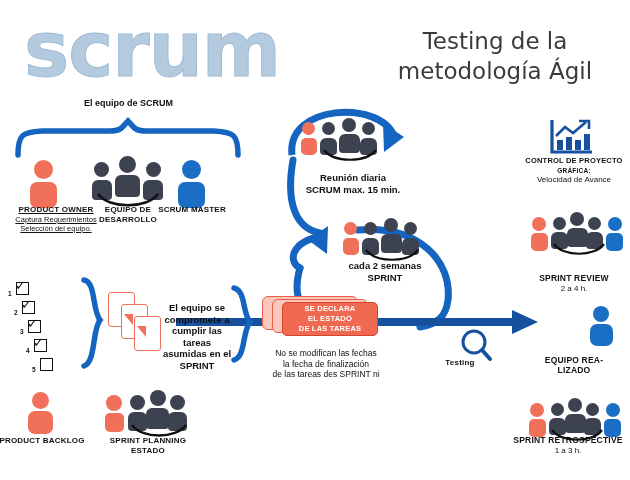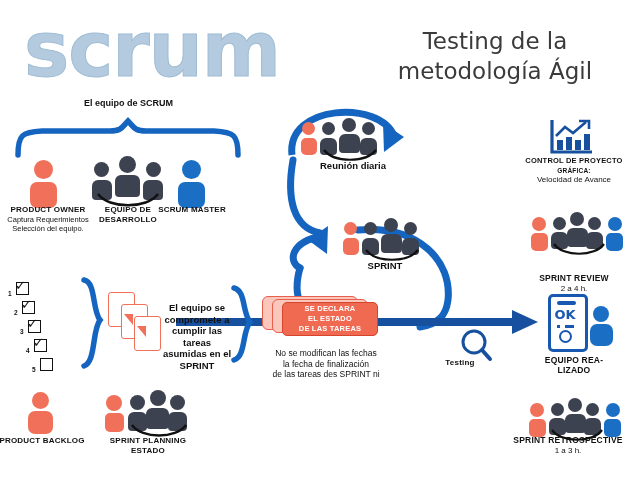--- a/index.html
+++ b/index.html
@@ -140,21 +140,21 @@
     <div>Testing de la</div>
     <div>metodología Ágil</div>
   </div>
 
   <div class="abs lab-mid ctr" style="left:46px;top:98px;width:165px;">El equipo de SCRUM</div>
 
   <div class="person" style="left:30px;top:160px;width:28px;height:48px;">
     <div class="p-head" style="left:4px;top:0;width:19px;height:19px;background:#f0705a;"></div>
     <div class="p-body" style="left:0px;top:22px;width:27px;height:26px;background:#f0705a;border-radius:7px;"></div>
   </div>
-  <div class="abs ctr" style="left:4px;top:205px;width:88px;">
+  <div class="abs ctr" style="left:12px;top:205px;width:88px;text-decoration:underline;">
     <div class="lab-bold">PRODUCT OWNER</div>
     <div class="lab-norm">Captura Requerimientos</div>
     <div class="lab-norm">Selección del equipo.</div>
   </div>
 
   <div class="person" style="left:92px;top:156px;width:72px;height:50px;">
     <div class="p-head" style="left:2px;top:6px;width:15px;height:15px;background:#3d4250;"></div>
     <div class="p-body" style="left:0px;top:24px;width:20px;height:20px;background:#3d4250;"></div>
     <div class="p-head" style="left:54px;top:6px;width:15px;height:15px;background:#3d4250;"></div>
     <div class="p-body" style="left:51px;top:24px;width:20px;height:20px;background:#3d4250;"></div>
@@ -181,38 +181,40 @@
     <div class="p-head" style="left:20px;top:4px;width:13px;height:13px;background:#3d4250;"></div>
     <div class="p-body" style="left:18px;top:20px;width:17px;height:17px;background:#3d4250;"></div>
     <div class="p-head" style="left:60px;top:4px;width:13px;height:13px;background:#3d4250;"></div>
     <div class="p-body" style="left:58px;top:20px;width:17px;height:17px;background:#3d4250;"></div>
     <div class="p-head" style="left:40px;top:0px;width:14px;height:14px;background:#3d4250;"></div>
     <div class="p-body" style="left:37px;top:16px;width:21px;height:19px;background:#3d4250;"></div>
     <svg style="position:absolute;left:20px;top:30px;width:56px;height:16px;">
       <path d="M2,2 C12,15 44,15 54,2" fill="none" stroke="#111" stroke-width="2.2"></path>
     </svg>
   </div>
-  <div class="abs ctr" style="left:298px;top:160px;width:110px;">
+  <div class="abs ctr" style="left:298px;top:172px;width:110px;">
     <div class="lab-hand">Reunión diaria</div>
+    <div class="lab-hand">SCRUM  max. 15 min.</div>
   </div>
 
   <div class="person" style="left:344px;top:218px;width:84px;height:44px;">
     <div class="p-head" style="left:0px;top:4px;width:13px;height:13px;background:#f0705a;"></div>
     <div class="p-body" style="left:-1px;top:20px;width:16px;height:17px;background:#f0705a;border-radius:5px;"></div>
     <div class="p-head" style="left:20px;top:4px;width:13px;height:13px;background:#3d4250;"></div>
     <div class="p-body" style="left:18px;top:20px;width:17px;height:17px;background:#3d4250;"></div>
     <div class="p-head" style="left:60px;top:4px;width:13px;height:13px;background:#3d4250;"></div>
     <div class="p-body" style="left:58px;top:20px;width:17px;height:17px;background:#3d4250;"></div>
     <div class="p-head" style="left:40px;top:0px;width:14px;height:14px;background:#3d4250;"></div>
     <div class="p-body" style="left:37px;top:16px;width:21px;height:19px;background:#3d4250;"></div>
     <svg style="position:absolute;left:20px;top:30px;width:56px;height:16px;">
       <path d="M2,2 C12,15 44,15 54,2" fill="none" stroke="#111" stroke-width="2.2"></path>
     </svg>
   </div>
   <div class="abs ctr" style="left:330px;top:260px;width:110px;">
+    <div class="lab-hand">cada 2 semanas</div>
     <div class="lab-hand">SPRINT</div>
   </div>
 
   <div class="abs" id="checklist">
     <div class="chk-row" style="left:2px;top:0px;">
       <span class="chk-num" style="left:-2px;top:8px;">1</span>
       <span class="chk-box" style="left:6px;top:0px;"></span>
       <span class="chk-tick" style="left:5px;top:-2px;">✓</span>
     </div>
     <div class="chk-row" style="left:8px;top:19px;">
@@ -329,26 +331,20 @@
     <div class="p-body" style="left:74px;top:21px;width:17px;height:18px;background:#1a6fc4;border-radius:5px;"></div>
     <svg style="position:absolute;left:20px;top:30px;width:54px;height:16px;">
       <path d="M2,2 C11,15 43,15 52,2" fill="none" stroke="#111" stroke-width="2.2"></path>
     </svg>
   </div>
   <div class="abs ctr" style="left:518px;top:246px;width:112px;">
     <div class="lab-bold" style="font-size:8.5px;margin-top:28px;">SPRINT REVIEW</div>
     <div class="lab-norm" style="font-size:8px;">2 a 4 h.</div>
   </div>
 
-  <div class="abs" id="ok-device">
-    <div id="ok-slot"></div>
-    <div id="ok-text">OK</div>
-    <div id="ok-dash"></div>
-    <div id="ok-o"></div>
-  </div>
   <div class="person" style="left:590px;top:306px;width:24px;height:40px;">
     <div class="p-head" style="left:3px;top:0;width:16px;height:16px;background:#1a6fc4;"></div>
     <div class="p-body" style="left:0px;top:18px;width:23px;height:22px;background:#1a6fc4;border-radius:7px;"></div>
   </div>
   <div class="abs ctr" style="left:518px;top:356px;width:112px;">
     <div class="lab-bold" style="font-size:8.5px;">EQUIPO REA-</div>
     <div class="lab-bold" style="font-size:8.5px;">LIZADO</div>
   </div>
 
   <div class="person" style="left:530px;top:398px;width:90px;height:42px;">

